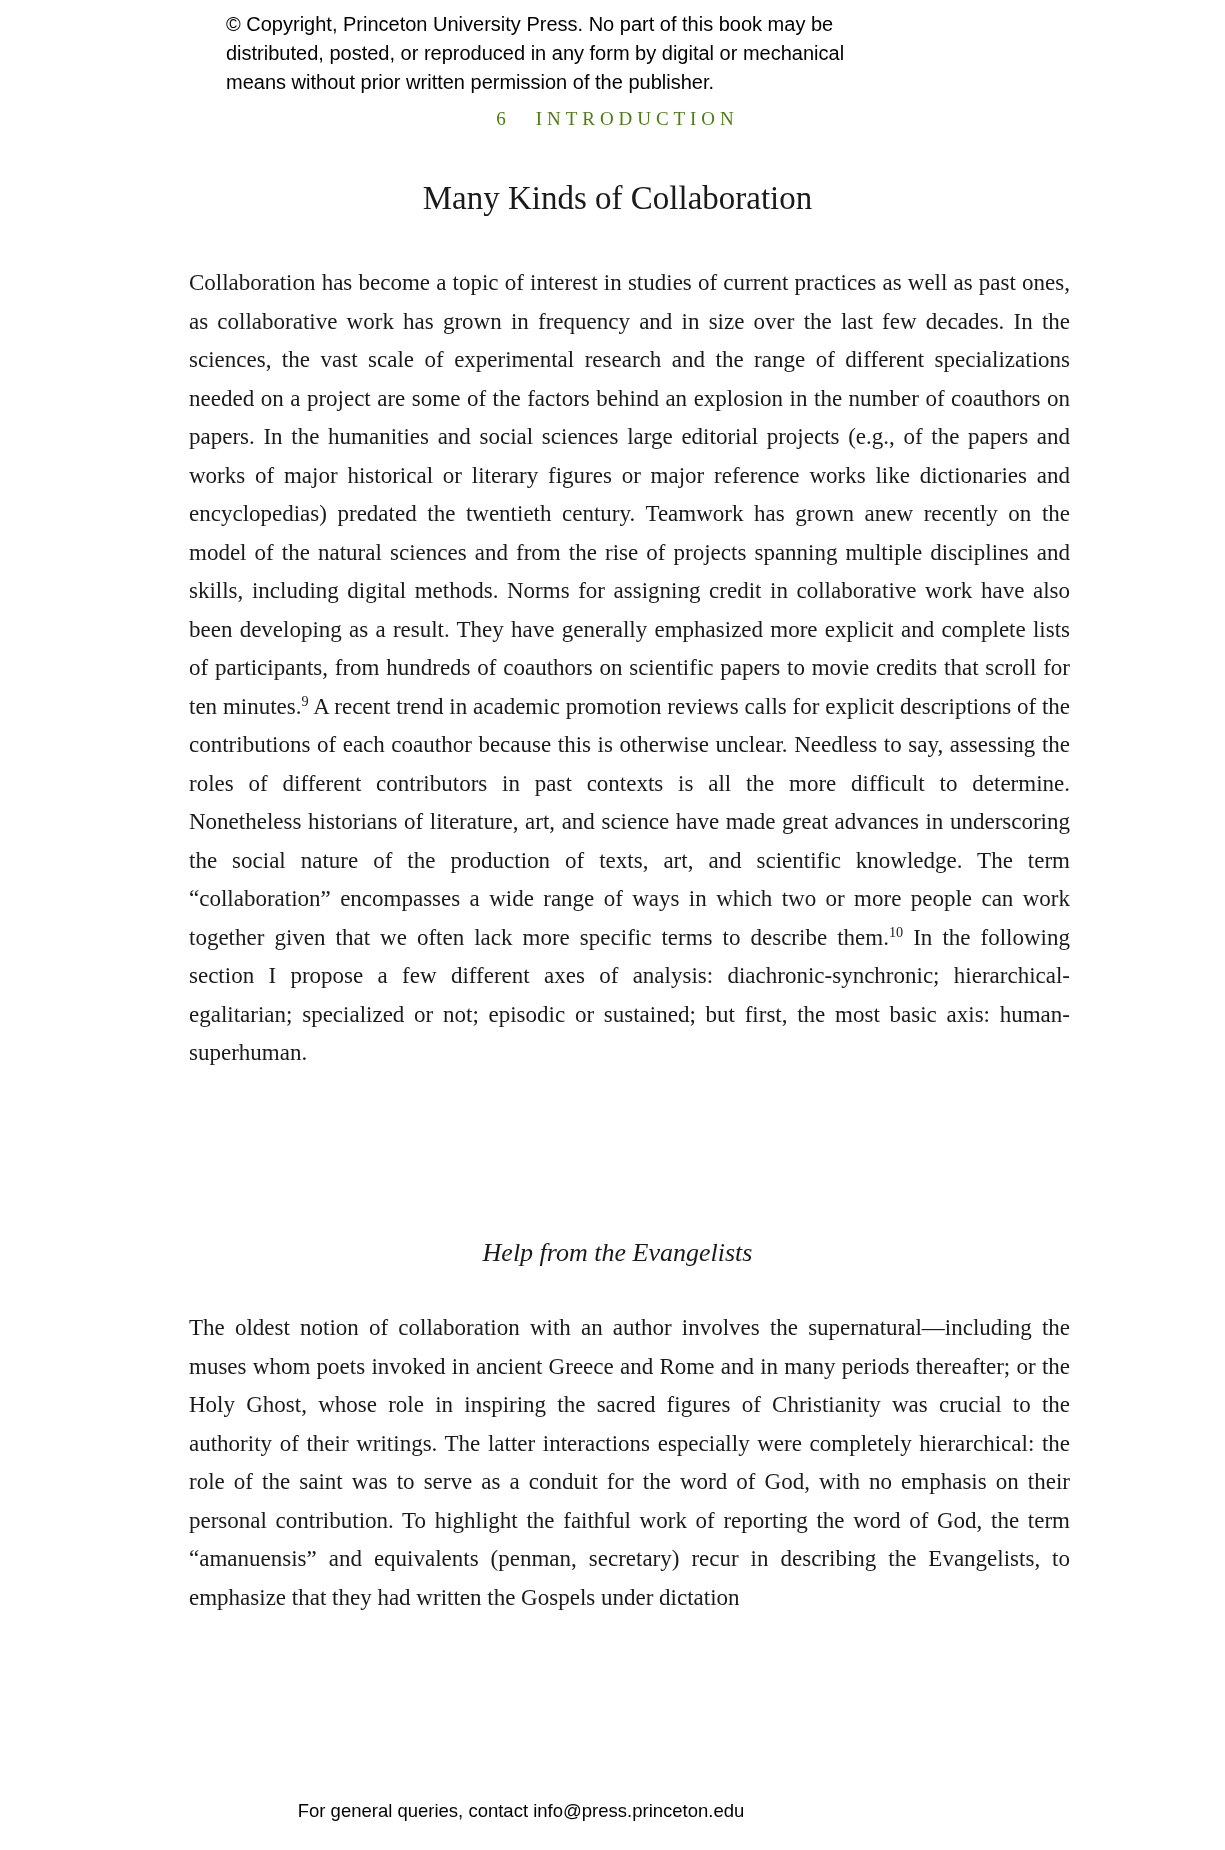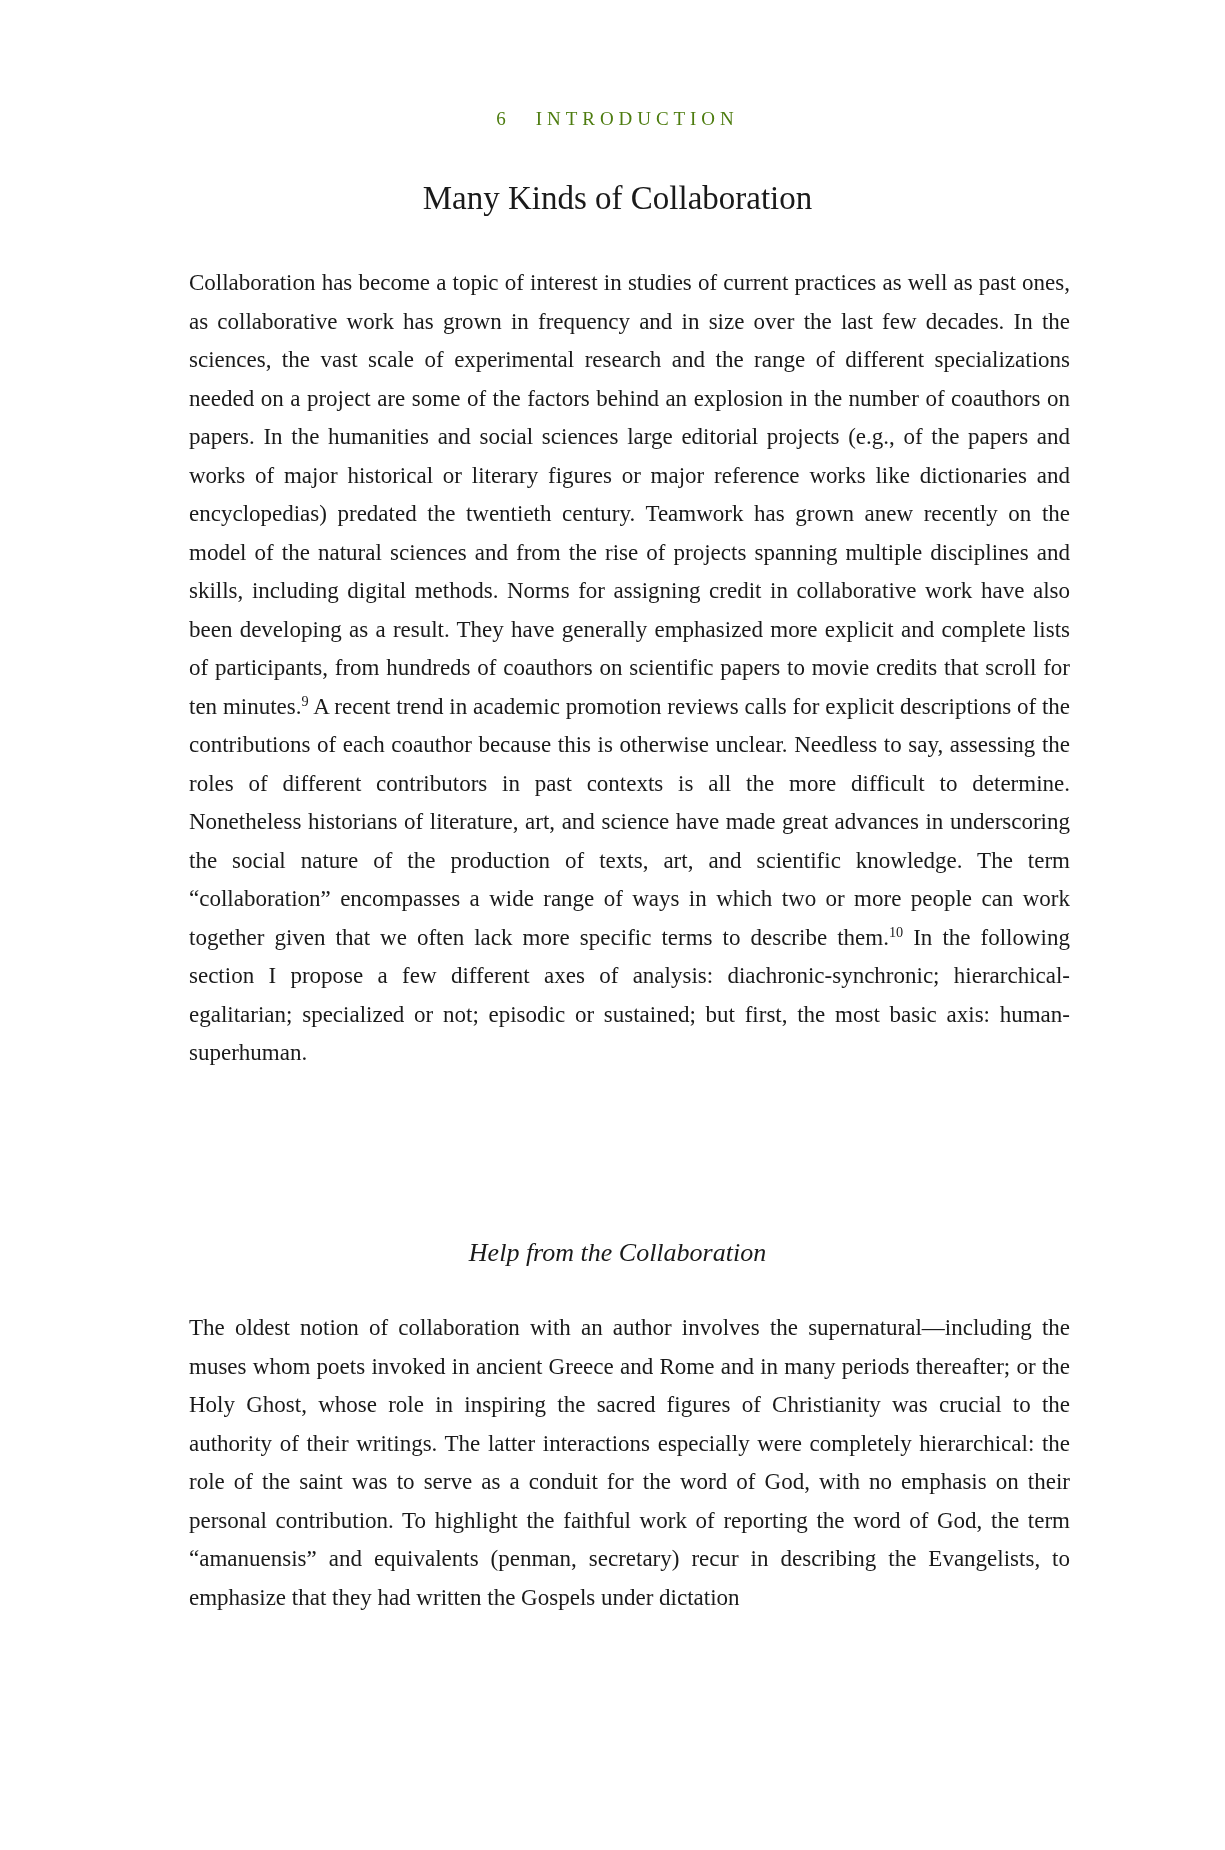--- a/index.html
+++ b/index.html
@@ -97,27 +97,31 @@
     font-family: "Liberation Sans", sans-serif;
     font-size: 18.5px;
     color: #000000;
   }
 </style>
 </head>
 <body>
 
 <div class="page">
 
+  <div class="copyright">© Copyright, Princeton University Press. No part of this book may be
+distributed, posted, or reproduced in any form by digital or mechanical
+means without prior written permission of the publisher.</div>
 
   <div class="running-head">
     <span class="pagenum">6</span><span class="head">INTRODUCTION</span>
   </div>
 
   <h1 class="title">Many Kinds of Collaboration</h1>
 
   <p class="body para1"><span>Collaboration has become a topic of interest in studies of current practices as well as past ones, as collaborative work has grown in frequency and in size over the last few decades. In the sciences, the vast scale of experimental research and the range of different specializations needed on a project are some of the factors behind an explosion in the number of coauthors on papers. In the humanities and social sciences large editorial projects (e.g., of the papers and works of major historical or literary figures or major reference works like dictionaries and encyclopedias) predated the twentieth century. Teamwork has grown anew recently on the model of the natural sciences and from the rise of projects spanning multiple disciplines and skills, including digital methods. Norms for assigning credit in collaborative work have also been developing as a result. They have generally emphasized more explicit and complete lists of participants, from hundreds of coauthors on scientific papers to movie credits that scroll for ten minutes.</span><sup>9</sup><span> A recent trend in academic promotion reviews calls for explicit descriptions of the contributions of each coauthor because this is otherwise unclear. Needless to say, assessing the roles of different contributors in past contexts is all the more difficult to determine. Nonetheless historians of literature, art, and science have made great advances in underscoring the social nature of the production of texts, art, and scientific knowledge. The term “collaboration” encompasses a wide range of ways in which two or more people can work together given that we often lack more specific terms to describe them.</span><sup>10</sup><span> In the following section I propose a few different axes of analysis: diachronic-synchronic; hierarchical-egalitarian; specialized or not; episodic or sustained; but first, the most basic axis: human-superhuman.</span></p>
 
-  <h2 class="subtitle">Help from the Collaboration</h2>
+  <h2 class="subtitle">Help from the Evangelists</h2>
 
   <p class="body para2">The oldest notion of collaboration with an author involves the supernatural—including the muses whom poets invoked in ancient Greece and Rome and in many periods thereafter; or the Holy Ghost, whose role in inspiring the sacred figures of Christianity was crucial to the authority of their writings. The latter interactions especially were completely hierarchical: the role of the saint was to serve as a conduit for the word of God, with no emphasis on their personal contribution. To highlight the faithful work of reporting the word of God, the term “amanuensis” and equivalents (penman, secretary) recur in describing the Evangelists, to emphasize that they had written the Gospels under dictation</p>
 
+  <div class="footer">For general queries, contact info@press.princeton.edu</div>
 
 </div>
 
 </body></html>

